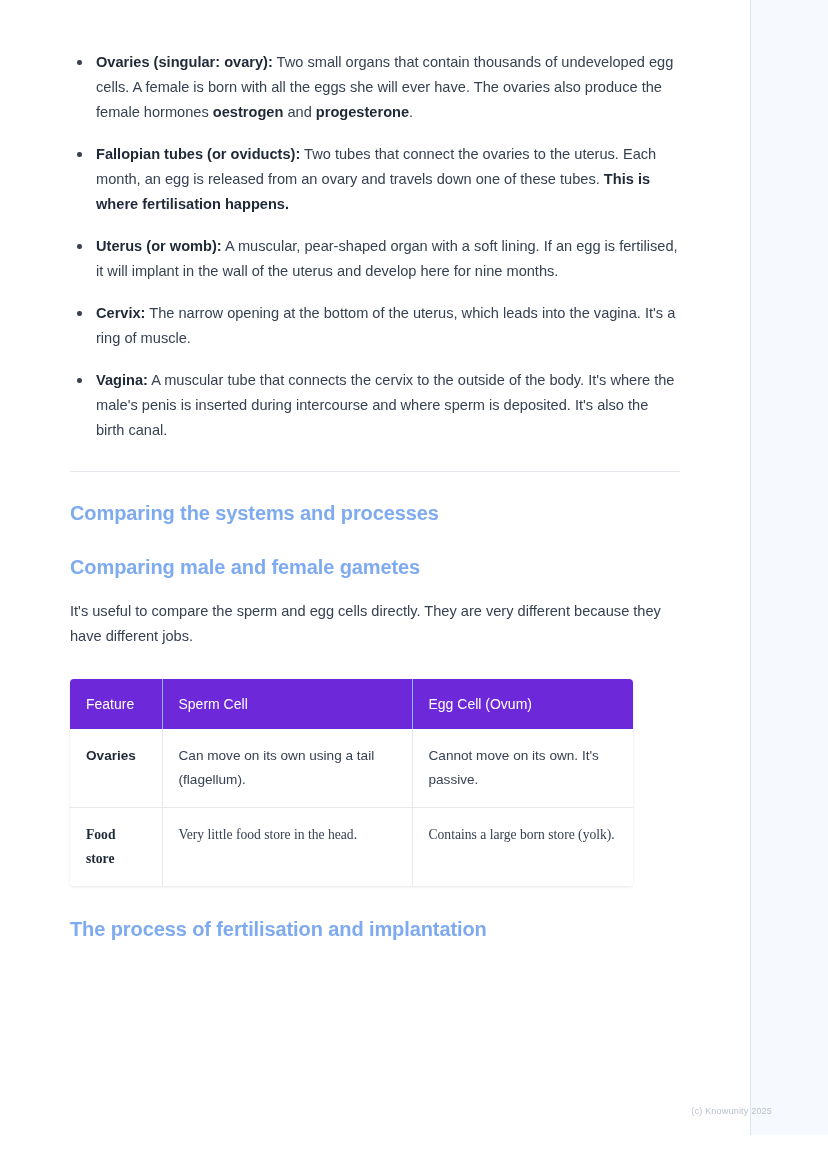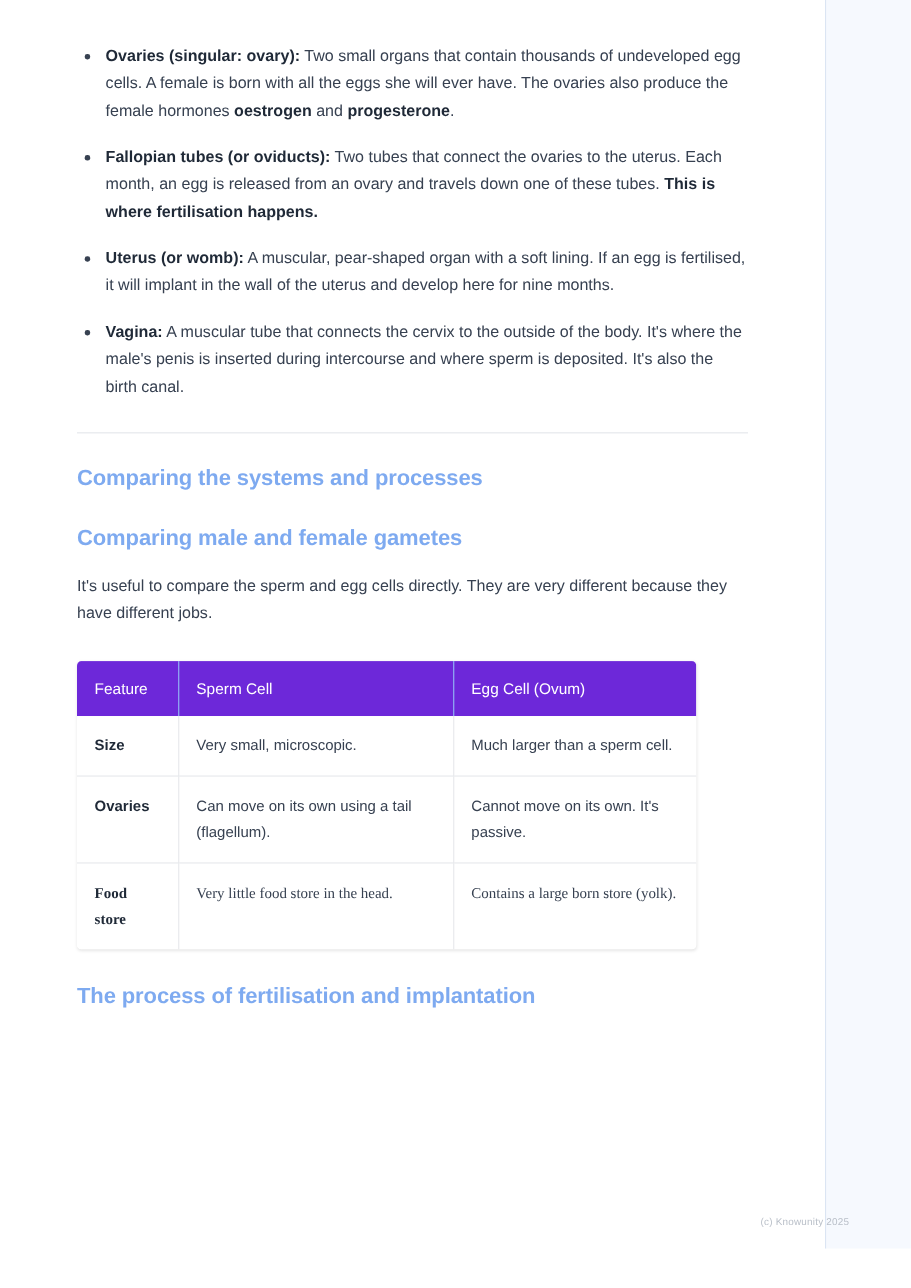--- a/index.html
+++ b/index.html
@@ -23,21 +23,21 @@
     top: 0;
     right: 0;
     width: 78px;
     height: 1135px;
     background: #f6f9fe;
     border-left: 1px solid #dbe5f3;
   }
 
   .page {
     position: absolute;
-    top: 5px;
+    top: 16px;
     left: 0;
     width: 750px;
     padding: 34px 70px 0 70px;
   }
 
   ul.bullets {
     list-style: none;
     margin: 0;
     padding: 0;
   }
@@ -146,20 +146,21 @@
 <body>
 
 <div class="edge-strip"></div>
 
 <div class="page">
 
   <ul class="bullets" id="bullet-list">
       <li><span class="b">Ovaries (singular: ovary):</span><span> Two small organs that contain thousands of undeveloped egg cells. A female is born with all the eggs she will ever have. The ovaries also produce the female hormones </span><span class="b">oestrogen</span><span> and </span><span class="b">progesterone</span><span>.</span></li>
       <li><span class="b">Fallopian tubes (or oviducts):</span><span> Two tubes that connect the ovaries to the uterus. Each month, an egg is released from an ovary and travels down one of these tubes. </span><span class="b">This is where fertilisation happens.</span></li>
       <li><span class="b">Uterus (or womb):</span><span> A muscular, pear-shaped organ with a soft lining. If an egg is fertilised, it will implant in the wall of the uterus and develop here for nine months.</span></li>
+      <li><span class="b">Cervix:</span><span> The narrow opening at the bottom of the uterus, which leads into the vagina. It's a ring of muscle.</span></li>
       <li><span class="b">Vagina:</span><span> A muscular tube that connects the cervix to the outside of the body. It's where the male's penis is inserted during intercourse and where sperm is deposited. It's also the birth canal.</span></li>
     </ul>
 
   <hr class="divider">
 
   <h2 class="section-title">Comparing the systems and processes</h2>
 
   <h3 class="sub-title">Comparing male and female gametes</h3>
 
   <p class="body-text">It's useful to compare the sperm and egg cells directly. They are very different because they have different jobs.</p>
@@ -172,25 +173,20 @@
       </colgroup>
     <thead>
       <tr>
         <th>Feature</th>
         <th>Sperm Cell</th>
         <th>Egg Cell (Ovum)</th>
       </tr>
     </thead>
     <tbody id="table-body">
         <tr>
-          <td class="rowhead">Size</td>
-          <td>Very small, microscopic.</td>
-          <td>Much larger than a sperm cell.</td>
-        </tr>
-        <tr>
           <td class="rowhead">Ovaries</td>
           <td>Can move on its own using a tail (flagellum).</td>
           <td>Cannot move on its own. It's passive.</td>
         </tr>
         <tr>
           <td class="rowhead">Food store</td>
           <td>Very little food store in the head.</td>
           <td>Contains a large born store (yolk).</td>
         </tr>
       </tbody>

